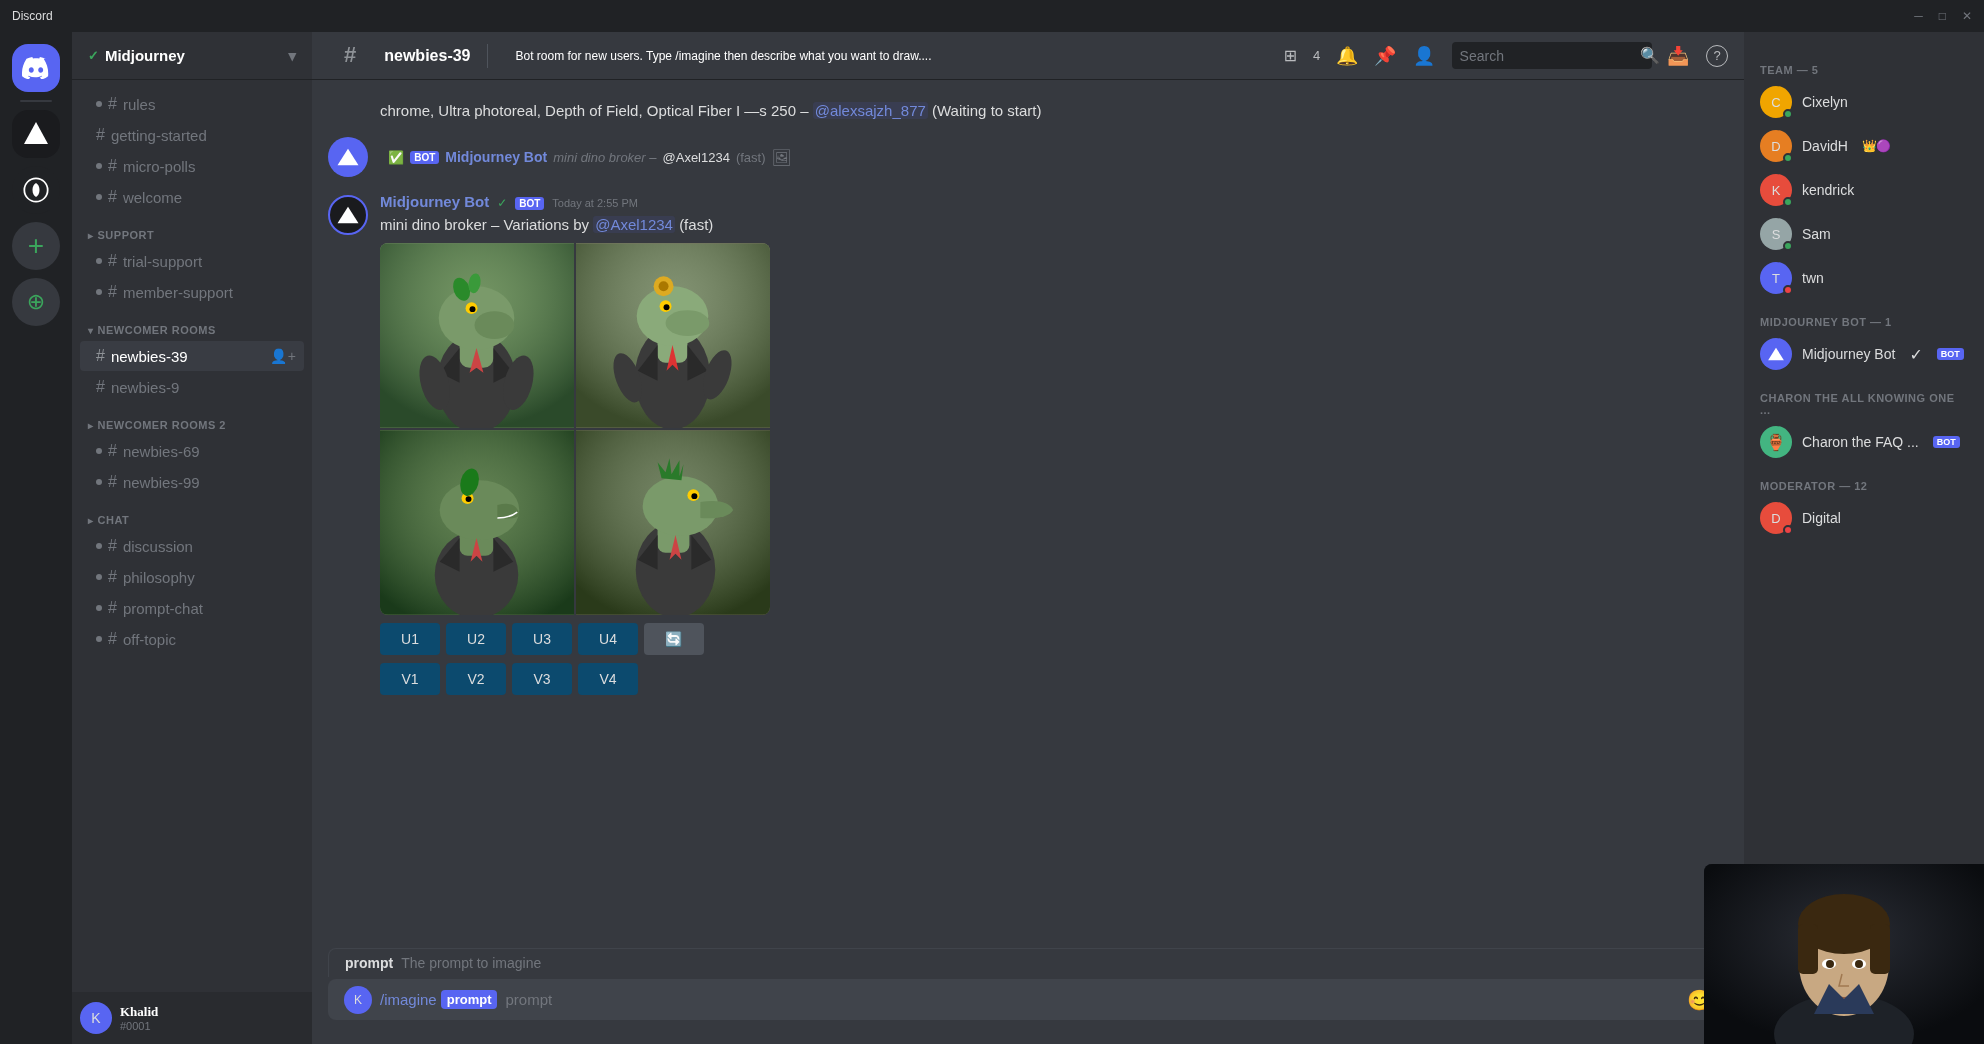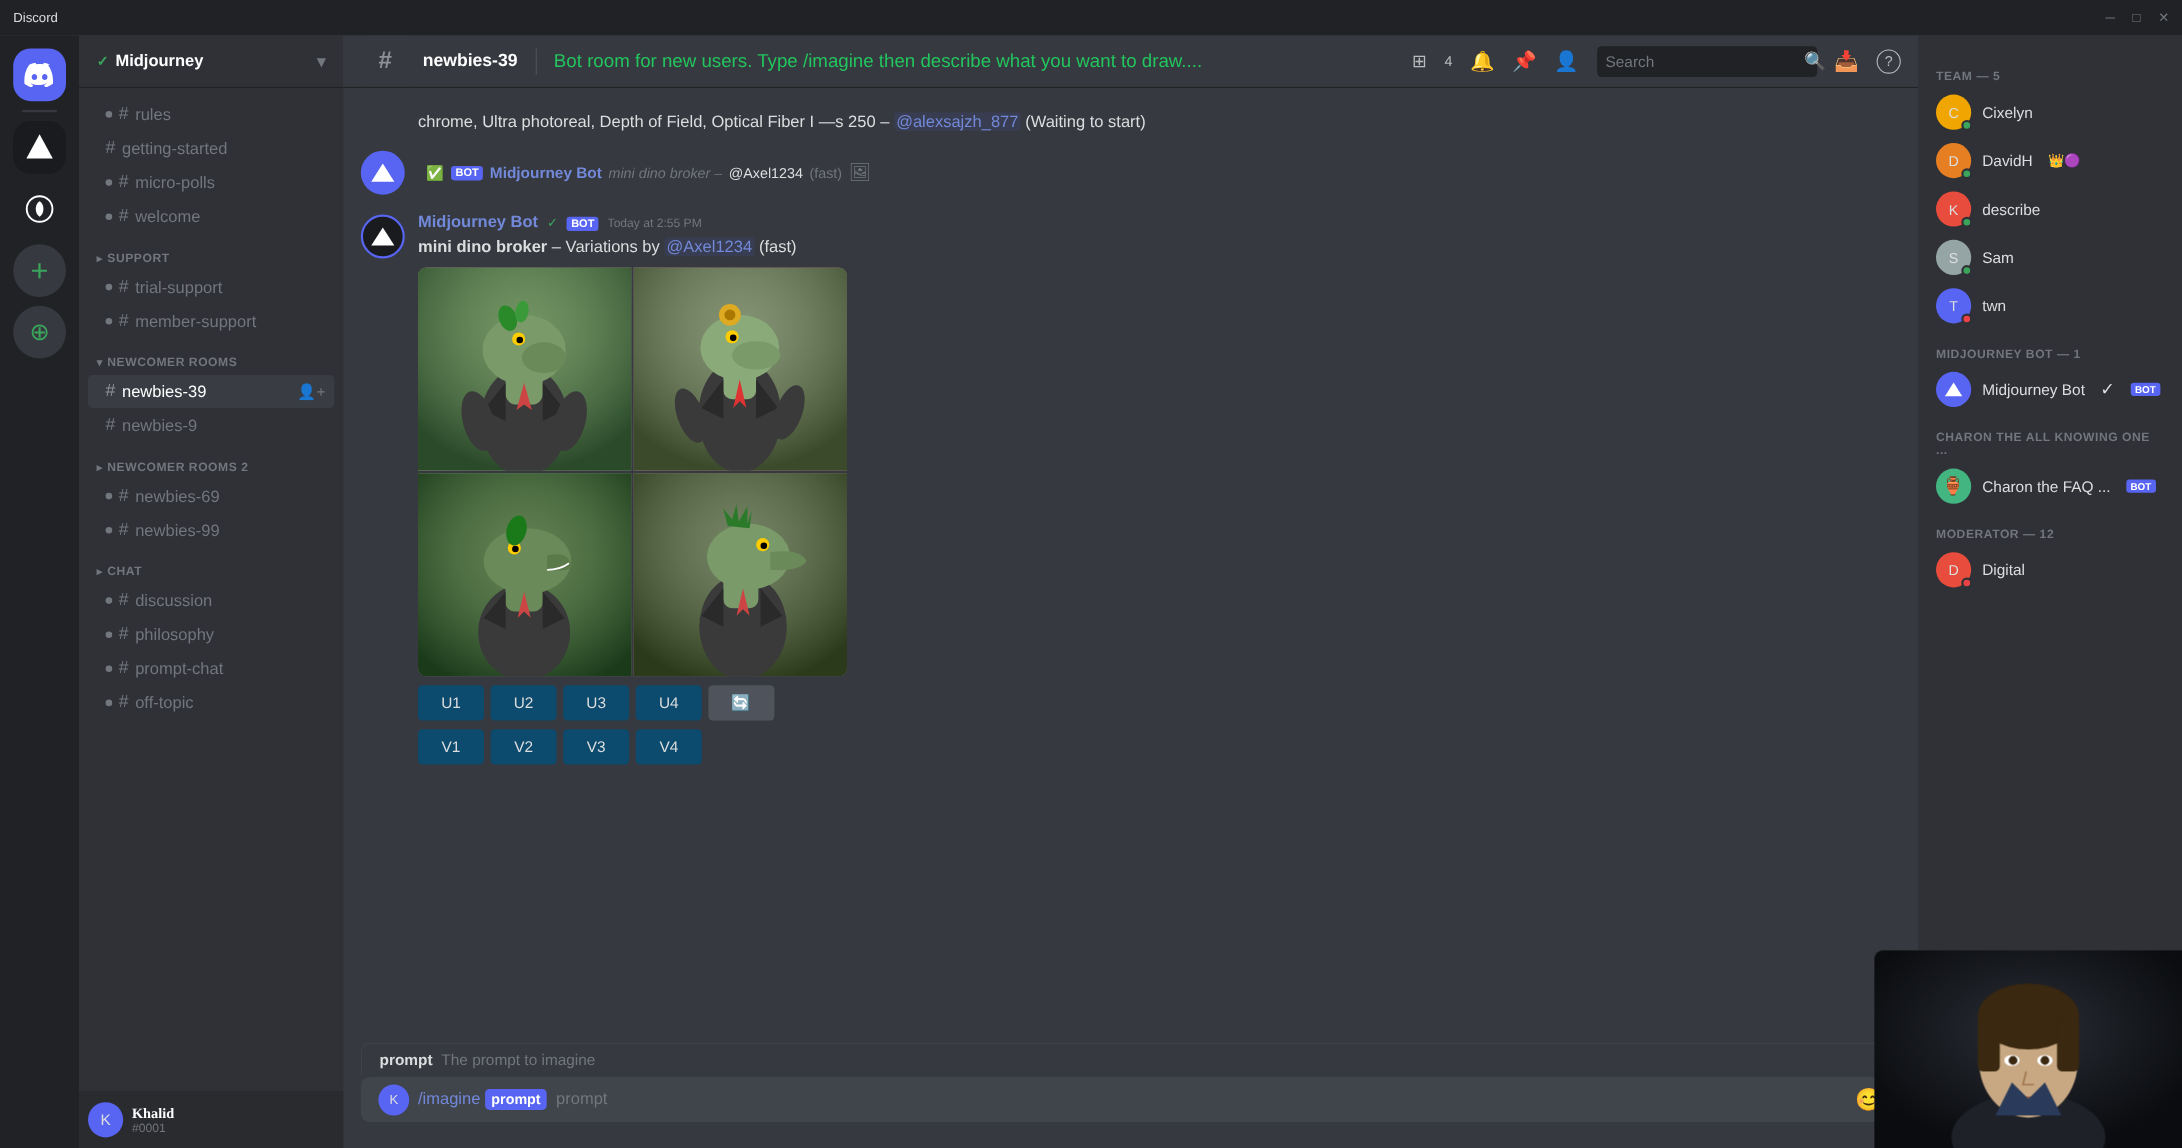--- a/index.html
+++ b/index.html
@@ -207,26 +207,27 @@
       font-size: 16px;
       color: #fff;
     }
     .chat-header-divider {
       width: 1px;
       height: 24px;
       background: #4f545c;
       margin: 0 8px;
     }
     .chat-header-desc {
-      font-size: 17px;
-      color: #22c55e;
+      font-size: 12px;
+      color: #ffffff;
       flex: 1;
       overflow: hidden;
       white-space: nowrap;
       text-overflow: ellipsis;
+      margin-left: 12px;
     }
     .header-icons {
       display: flex;
       align-items: center;
       gap: 16px;
       color: #b9bbbe;
     }
     .header-icon {
       cursor: pointer;
       font-size: 18px;
@@ -307,21 +308,21 @@
       font-size: 15px;
       color: #dcddde;
       line-height: 1.4;
     }
     .message-text .mention {
       color: #7289da;
       background: rgba(88, 101, 242, 0.1);
       border-radius: 3px;
       padding: 0 2px;
     }
-    .message-text .bold { font-weight: 700; margin-top: 24px; }
+    .message-text .bold { font-weight: 400; margin-top: 24px; }
 
     
     .image-grid {
       display: grid;
       grid-template-columns: 1fr 1fr;
       gap: 2px;
       border-radius: 8px;
       overflow: hidden;
       width: 390px;
       margin-top: 8px;
@@ -882,21 +883,21 @@
       </div>
       <span class="member-name">DavidH</span>
       <span style="font-size:12px; margin-left:4px;">👑🟣</span>
     </div>
 
     <div class="member-item">
       <div class="member-avatar" style="background:#e74c3c;">
         K
         <div class="member-status status-online"></div>
       </div>
-      <span class="member-name">describe</span>
+      <span class="member-name">kendrick</span>
     </div>
 
     <div class="member-item">
       <div class="member-avatar" style="background:#95a5a6;">
         S
         <div class="member-status status-online"></div>
       </div>
       <span class="member-name">Sam</span>
     </div>
 

